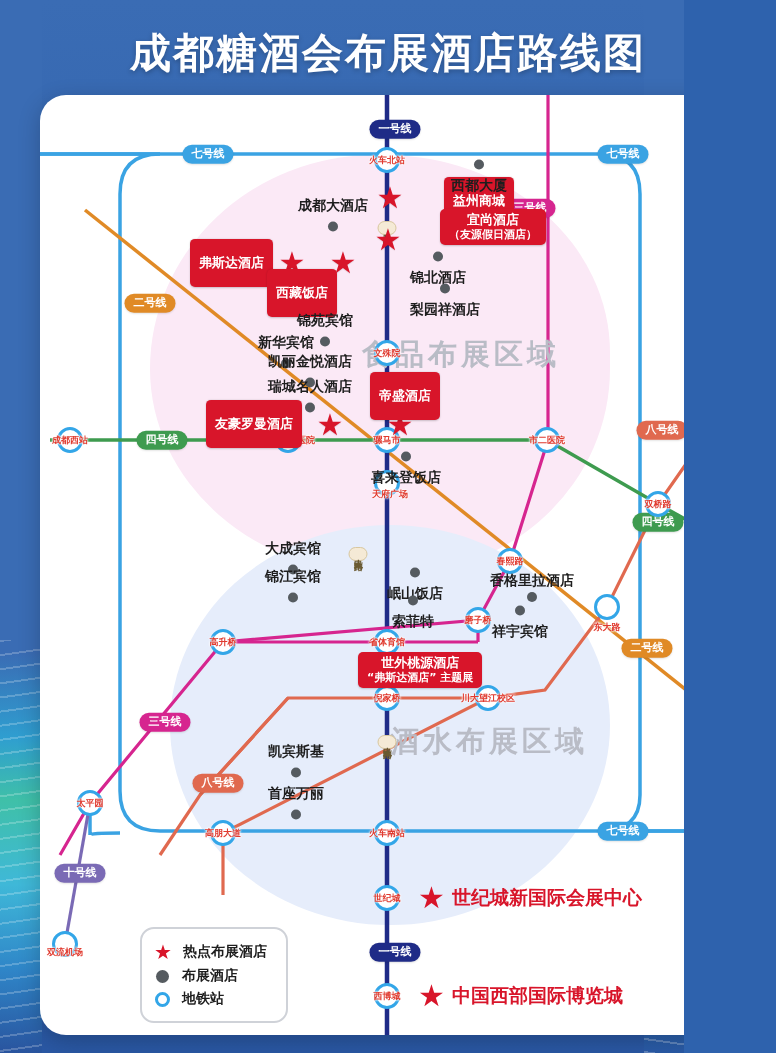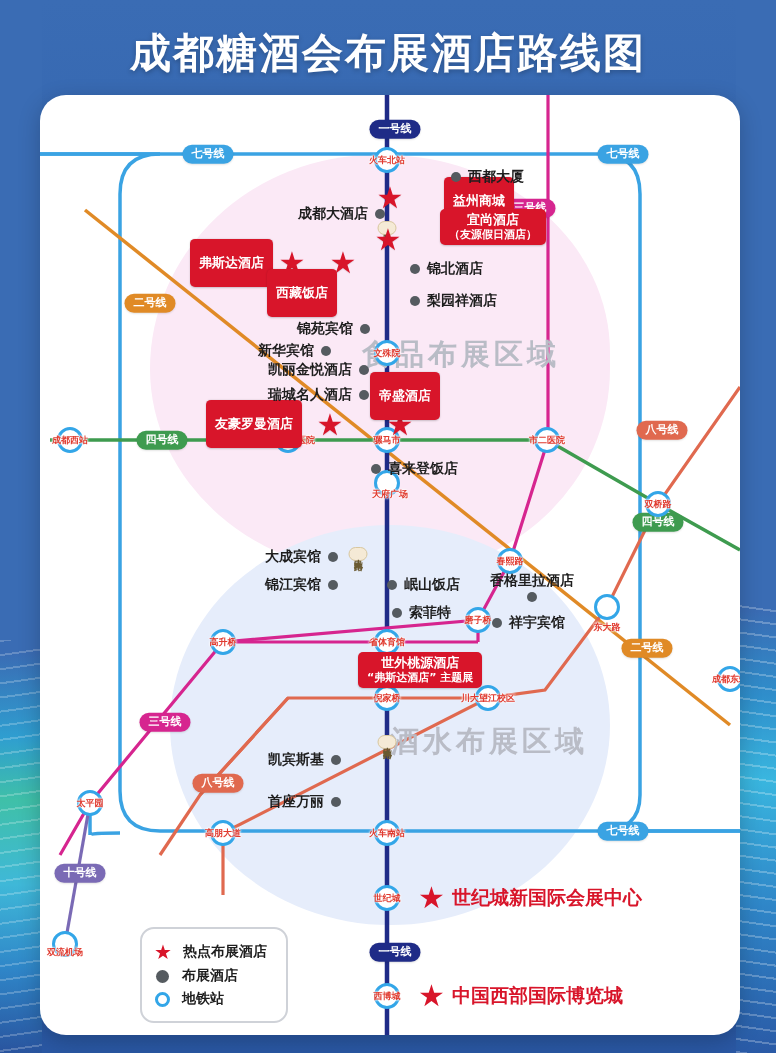--- a/index.html
+++ b/index.html
@@ -3,21 +3,21 @@
 <meta charset="utf-8">
 <style>
   html,body{margin:0;padding:0;}
   body{
     width:776px;height:1053px;
     font-family:"Liberation Sans","DejaVu Sans",sans-serif;
     background:#2e62ad;
     overflow:hidden;
     position:relative;
   }
-  #root{position:absolute;inset:0;width:776px;height:1053px;overflow:hidden;}
+  #root{position:absolute;inset:0;width:684px;height:1053px;overflow:hidden;}
 
   
   .bg-base{position:absolute;inset:0;
     background:linear-gradient(180deg,#3a6cb4 0%,#2f61ad 45%,#2a58a4 100%);}
   .bg-left-strip{position:absolute;left:0;top:0;width:42px;height:1053px;
     background:linear-gradient(180deg,#3a6cb4 0%,#3a6cb4 62%,#2f9ed0 70%,#3fc0a8 76%,#3fb8d8 84%,#2f86c8 92%,#29549e 100%);}
   .bg-left-lines{position:absolute;left:0;top:640px;width:42px;height:413px;
     background:repeating-linear-gradient(172deg,rgba(255,255,255,0.22) 0px,rgba(255,255,255,0.22) 2px,rgba(255,255,255,0) 2px,rgba(255,255,255,0) 14px);}
   .bg-right-strip{position:absolute;right:0;top:0;width:40px;height:1053px;
     background:linear-gradient(180deg,#3a6cb4 0%,#3a6cb4 58%,#2f8ecb 66%,#39b6df 74%,#2f86c8 86%,#2a5aa6 100%);}
@@ -100,20 +100,21 @@
   }
   .hotel-box.two-line{padding:3px 9px;}
   .hotel-box .sub{display:block;font-size:11px;}
 
   
   .hotel-dot{
     position:absolute;display:flex;align-items:center;gap:7px;
     font-size:14px;font-weight:bold;color:#1e1e1e;white-space:nowrap;
     font-family:"DejaVu Sans","Liberation Sans",sans-serif;
     transform:translate(0,-50%);
+    flex-direction:column;
   }
   .hotel-dot .dot{
     width:10px;height:10px;border-radius:50%;background:#555b60;flex:none;
   }
 
   
   .star{
     position:absolute;color:#d8152a;font-size:30px;line-height:1;
     transform:translate(-50%,-50%);
     text-shadow:0 1px 1px rgba(0,0,0,0.1);

